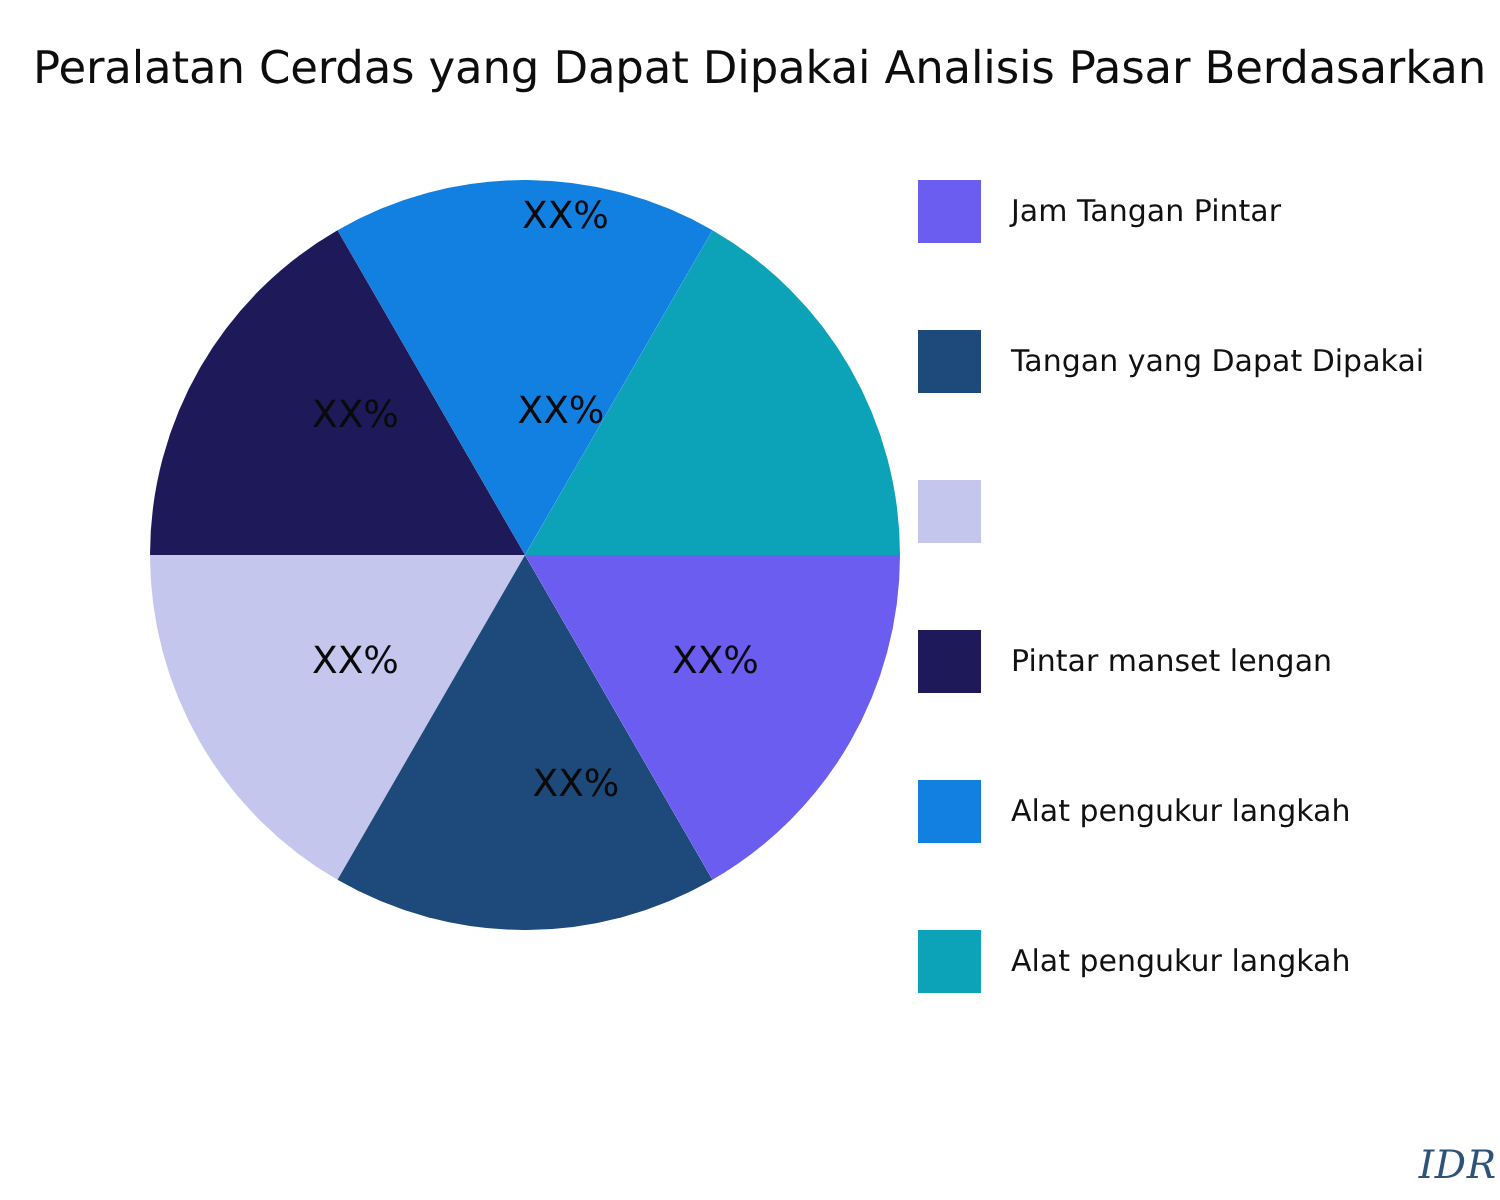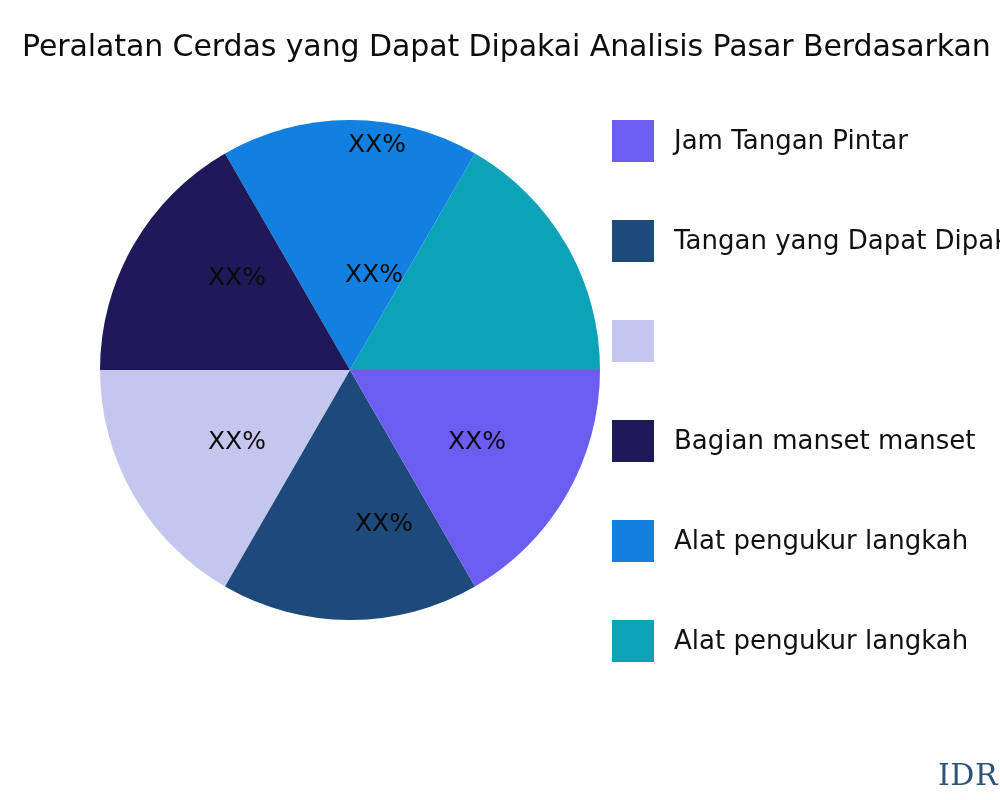--- a/index.html
+++ b/index.html
@@ -76,35 +76,36 @@
     position: absolute;
     left: 0;
     top: 2px;
     width: 42px;
     height: 42px;
   }
   .legend-label {
     position: absolute;
     left: 62px;
     top: -1px;
-    font-size: 26px;
+    font-size: 20px;
     color: #111111;
     line-height: 46px;
     white-space: nowrap;
   }
 
   
   #watermark {
     position: absolute;
     right: 2px;
     bottom: 8px;
     font-family: "DejaVu Serif", serif;
-    font-size: 30px;
+    font-size: 26px;
     color: #2e5378;
     letter-spacing: 0.5px;
+    font-style: italic;
   }
 </style>
 </head>
 <body>
 
 <div id="chart-root">
 
   <div id="chart-title">Peralatan Cerdas yang Dapat Dipakai Analisis Pasar Berdasarkan Produk</div>
 
   <div id="pie-area">
@@ -137,21 +138,21 @@
       <span class="legend-swatch" style="background: rgb(30, 74, 123);"></span>
       <span class="legend-label">Tangan yang Dapat Dipakai</span>
     </div>
 
     <div class="legend-row">
       <span class="legend-swatch" style="background: rgb(197, 198, 238);"></span>
     </div>
 
     <div class="legend-row">
       <span class="legend-swatch" style="background: rgb(30, 26, 90);"></span>
-      <span class="legend-label">Bagian manset manset</span>
+      <span class="legend-label">Pintar manset lengan</span>
     </div>
 
     <div class="legend-row">
       <span class="legend-swatch" style="background: rgb(17, 128, 224);"></span>
       <span class="legend-label">Alat pengukur langkah</span>
     </div>
 
     <div class="legend-row">
       <span class="legend-swatch" style="background: rgb(12, 162, 184);"></span>
       <span class="legend-label">Alat pengukur langkah</span>

